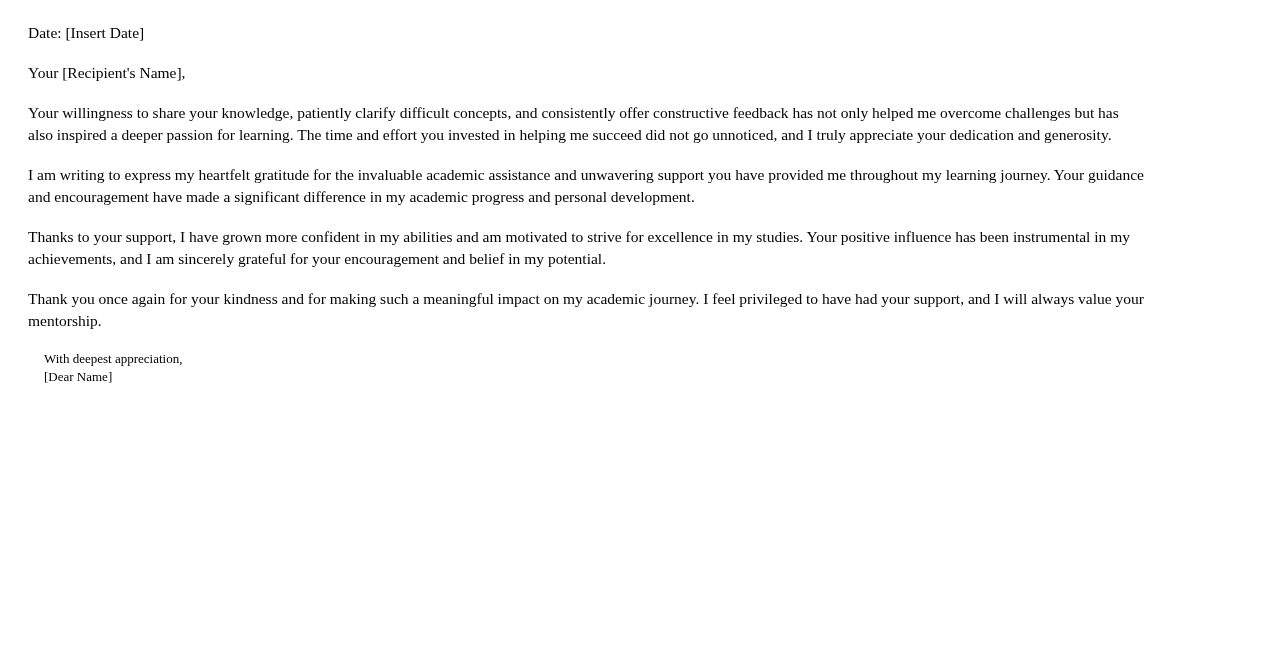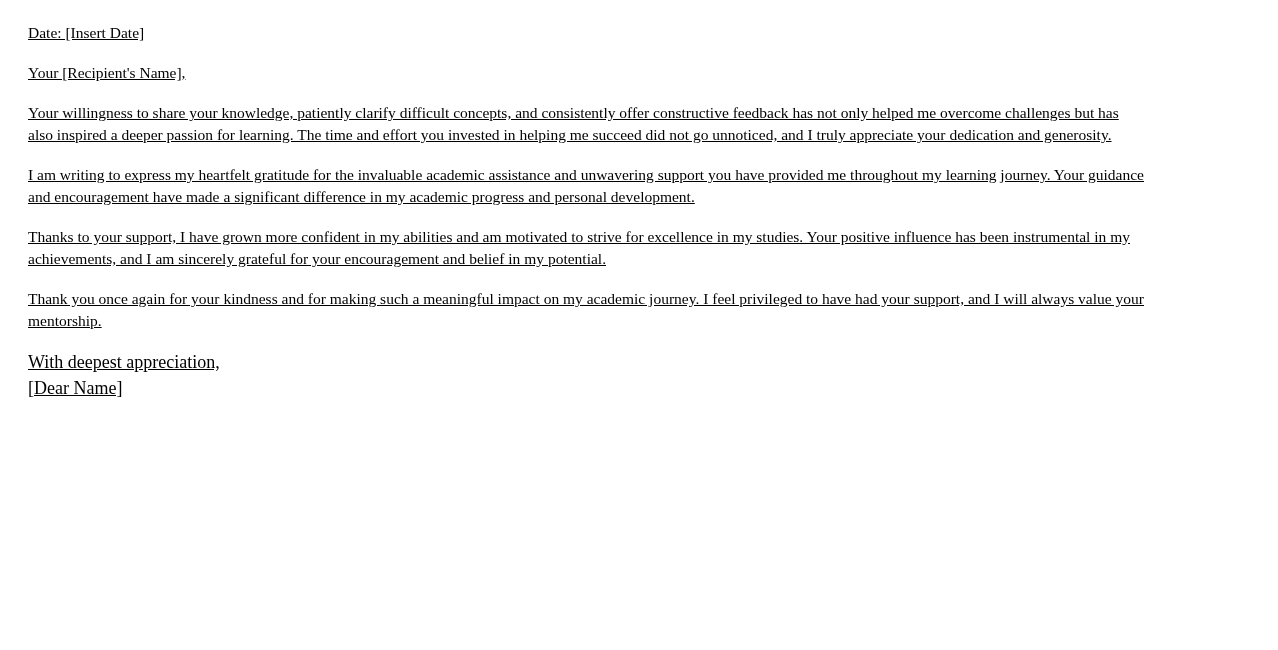--- a/index.html
+++ b/index.html
@@ -11,36 +11,35 @@
     width: 1278px;
     height: 650px;
     font-family: "Liberation Serif", serif;
     color: #000000;
     overflow: hidden;
   }
   .letter {
     padding: 22px 28px 0 28px;
     box-sizing: border-box;
     width: 1172px;
-    text-decoration: underline;
   }
   .para {
     font-size: 15.5px;
     line-height: 1.42;
     margin: 0 0 18px 0;
     max-width: 1218px;
     text-align: left;
   }
   .para:last-child {
     margin-bottom: 0;
   }
   .signoff {
-    font-size: 18px;
+    font-size: 13px;
     line-height: 1.42;
-    margin: 0;
+    margin: 16px;
   }
   .signoff-line {
     display: block;
   }
 </style>
 </head>
 <body>
 
 <div class="letter">
 

